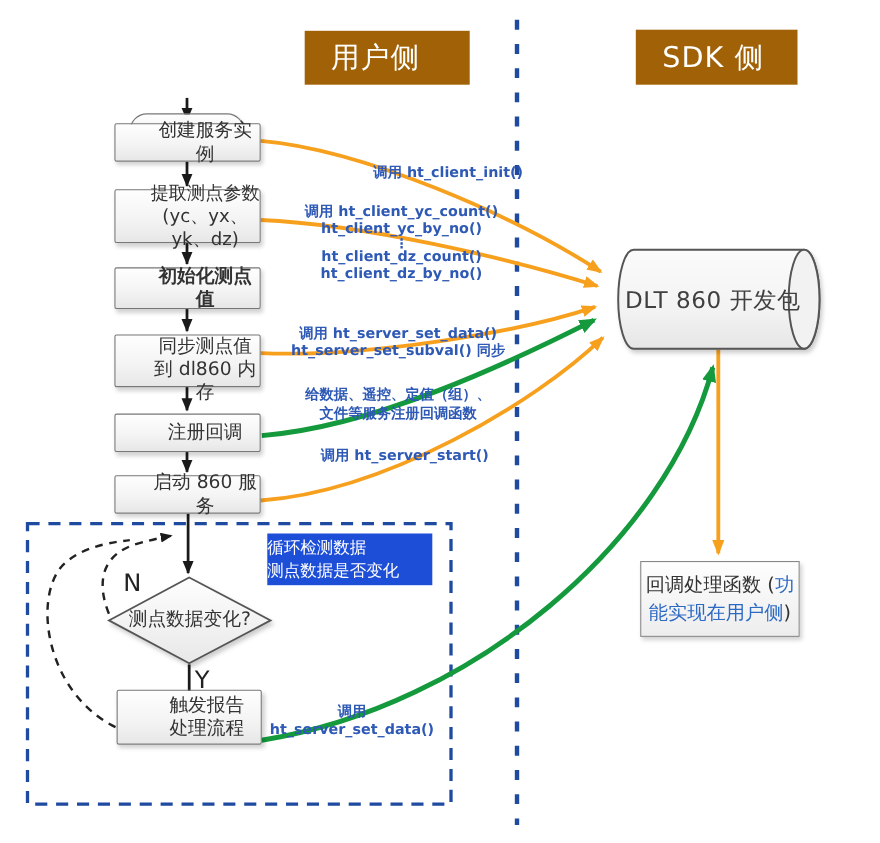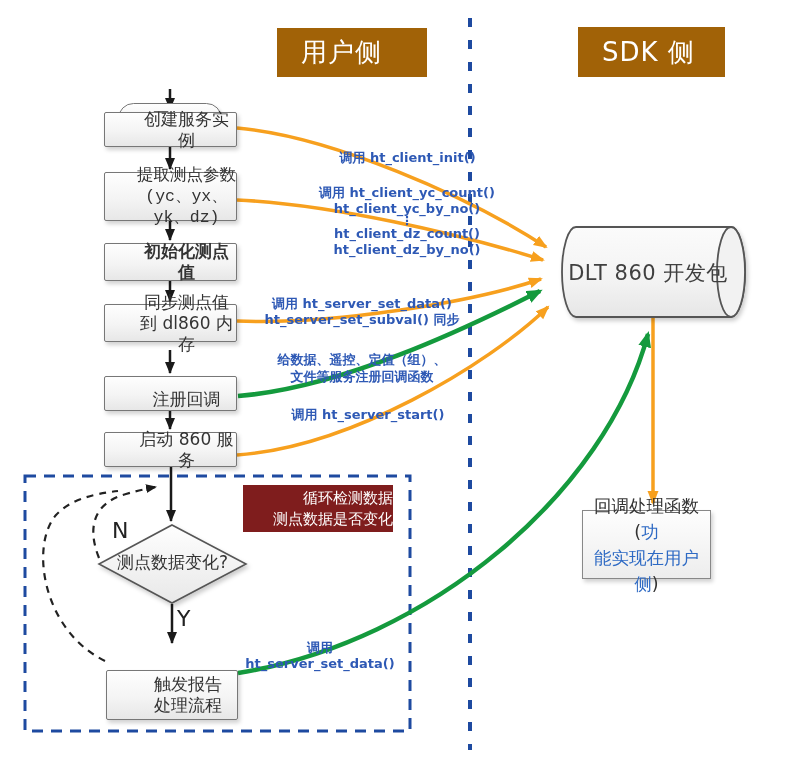--- a/index.html
+++ b/index.html
@@ -24,40 +24,40 @@
     font-size:17px;color:#333;line-height:21px;text-align:center;padding-left:32px;
   }
   .oval{
     left:118px;top:58px;width:104px;height:31px;border-radius:16px;
     background:linear-gradient(180deg,#fefefe,#e9e9e9);
     border:1.5px solid #777;box-shadow:2px 2px 3px rgba(0,0,0,.15);
     display:flex;align-items:center;justify-content:center;
     font-size:18px;color:#333;margin-top:45px;
   }
   .loopbox{
-    left:243px;top:485px;width:150px;height:47px;background:#7f1d1d;color:#fff;
-    display:flex;flex-direction:column;align-items:flex-end;justify-content:center;
+    left:243px;top:485px;width:150px;height:47px;background:#1d4ed8;color:#fff;
+    display:flex;flex-direction:column;align-items:flex-start;justify-content:center;
     font-size:15px;line-height:21px;font-weight:500;
   }
   .ann{
     color:#2e59b5;font-weight:bold;font-size:13px;text-align:center;line-height:15.5px;
   }
   .ann span{display:block;}
   .ann .dots{line-height:10px;font-size:12px;}
   .dlabel{font-size:22px;color:#222;}
   .dtext{
     left:104px;top:551px;width:137px;text-align:center;
     font-size:17px;color:#333;
   }
   .cyltext{
     left:566px;top:259px;width:164px;text-align:center;
     font-size:21px;color:#404040;letter-spacing:.5px;
   }
   .cbbox{
-    left:582px;top:510px;width:129px;height:69px;
+    left:582px;top:510px;width:145px;height:69px;
     background:linear-gradient(180deg,#fefefe,#ededed);
     border:1.5px solid #888;box-shadow:2px 3px 4px rgba(0,0,0,.18);
     display:flex;flex-direction:column;align-items:center;justify-content:center;
     font-size:17.5px;line-height:26px;color:#333;text-align:center;
   }
   .cbbox .blue{color:#2e6ac4;}
 </style>
 </head>
 <body>
 
@@ -130,62 +130,62 @@
     <span>SDK 侧</span>
   </div>
 
   <div class="abs oval">
     <span>开始</span>
   </div>
 
   <div class="abs fbox" style="top:112px;height:35px;">
     <span>创建服务实例</span>
   </div>
-  <div class="abs fbox" style="top:172px;height:49px;font-size:16.5px;font-family:Liberation Mono, monospace;">
+  <div class="abs fbox" style="top:172px;height:49px;font-size:16.5px;">
     <span>提取测点参数</span>
     <span>(yc、yx、yk、dz)</span>
   </div>
   <div class="abs fbox" style="top:243px;height:38px;font-weight:bold;">
     <span>初始化测点值</span>
   </div>
-  <div class="abs fbox" style="top:304px;height:38px;">
+  <div class="abs fbox" style="top:304px;height:48px;justify-content:space-between;">
     <span>同步测点值</span>
     <span>到 dl860 内存</span>
   </div>
-  <div class="abs fbox" style="top:376px;height:35px;justify-content:flex-end;">
+  <div class="abs fbox" style="top:376px;height:35px;">
     <span>注册回调</span>
   </div>
   <div class="abs fbox" style="top:432px;height:35px;">
     <span>启动 860 服务</span>
   </div>
 
   <div class="abs dtext">测点数据变化?</div>
   <div class="abs dlabel" style="left:112px;top:518px;">N</div>
   <div class="abs dlabel" style="left:177px;top:606px;">Y</div>
 
-  <div class="abs fbox" style="left:106px;top:670px;width:132px;height:50px;">
+  <div class="abs fbox" style="left:106px;top:627px;width:132px;height:50px;">
     <span>触发报告</span>
     <span>处理流程</span>
   </div>
 
   <div class="abs loopbox">
     <span>循环检测数据</span>
     <span>测点数据是否变化</span>
   </div>
 
   <div class="abs cyltext">DLT 860 开发包</div>
 
   <div class="abs cbbox">
     <span><span>回调处理函数 (</span><span class="blue">功</span></span>
     <span><span class="blue">能实现在用户侧</span><span>)</span></span>
   </div>
 
   <div class="abs ann" style="left:317px;top:150px;width:145px;margin-left:18px;">调用 ht_client_init()</div>
 
-  <div class="abs ann" style="left:274px;top:185px;width:182px;margin-left:42px;">
+  <div class="abs ann" style="left:274px;top:185px;width:182px;">
     <span>调用 ht_client_yc_count()</span>
     <span>ht_client_yc_by_no()</span>
     <span class="dots">⋮</span>
     <span>ht_client_dz_count()</span>
     <span>ht_client_dz_by_no()</span>
   </div>
 
   <div class="abs ann" style="left:264px;top:296px;width:196px;line-height:16px;">
     <span>调用 ht_server_set_data()</span>
     <span>ht_server_set_subval() 同步</span>

